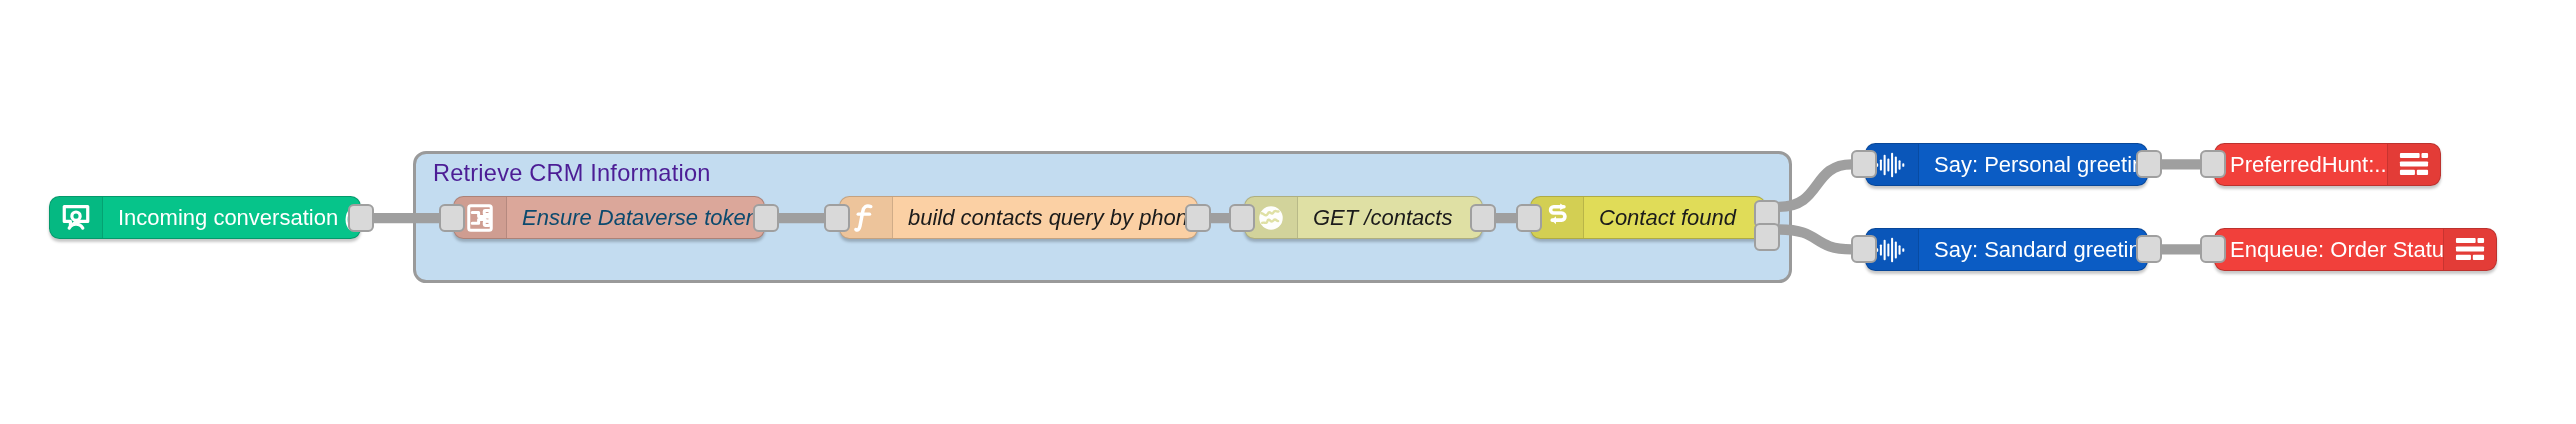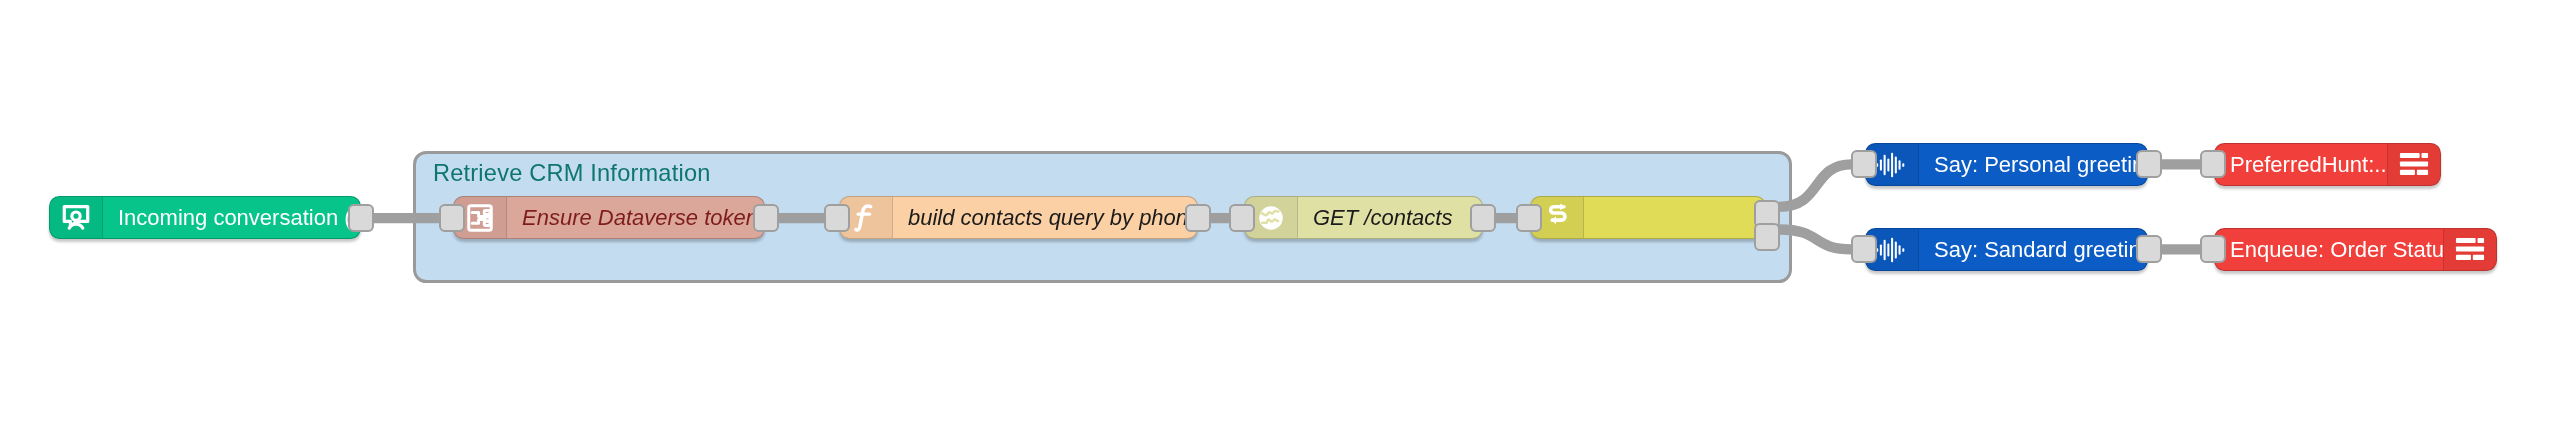--- a/index.html
+++ b/index.html
@@ -9,21 +9,21 @@
   
   .group{
     position:absolute;
     background:#c3dcf0;
     border:3.8px solid #9a9a9a;
     border-radius:13.2px;
     box-sizing:border-box;
   }
   .group-label{
     position:absolute;
-    color:#0f766e;
+    color:#4c1d95;
     font-size:23.6px;
     font-family:"Liberation Sans",sans-serif;
     white-space:nowrap;
     letter-spacing:0.2px;
   }
 
   
   #wires{position:absolute;left:0;top:0;width:2576px;height:425px;pointer-events:none;}
   .wire{fill:none;stroke:#9f9f9f;stroke-width:11;stroke-linecap:round;}
 
@@ -103,21 +103,21 @@
       <div class="node italic" style="left: 453px; top: 196px; width: 312px; height: 43px; background: rgb(219, 167, 154);">
         <div class="iconbox left">
           <svg class="ic" width="30" height="30" viewBox="0 0 24 24">
         <rect x="3" y="2.2" width="18" height="19.6" rx="1.6" stroke="#fff" fill="none" stroke-width="2.4" stroke-linecap="round" stroke-linejoin="round"></rect>
         <path d="M5.8 7.6h5.1M5.8 16.2h5.1M10.9 7.6v3.1h5.2M10.9 16.2v-3.1h5.2" stroke="#fff" fill="none" stroke-width="2.4" stroke-linecap="round" stroke-linejoin="round"></path>
         <rect x="15.4" y="5.9" width="4.6" height="3.3" rx="0.7" stroke="#fff" fill="none" stroke-width="2.4" stroke-linecap="round" stroke-linejoin="round"></rect>
         <rect x="15.4" y="11.1" width="4.6" height="3.3" rx="0.7" stroke="#fff" fill="none" stroke-width="2.4" stroke-linecap="round" stroke-linejoin="round"></rect>
         <rect x="15.4" y="14.6" width="4.6" height="3.3" rx="0.7" stroke="#fff" fill="none" stroke-width="2.4" stroke-linecap="round" stroke-linejoin="round"></rect>
       </svg>
         </div>
-        <div class="lbl" style="color: #7f1d1d;">Ensure Dataverse token</div>
+        <div class="lbl" style="color: #0c4a6e;">Ensure Dataverse token</div>
       </div>
       <div class="port" style="left: 439px; top: 204px;"></div>
       <div class="port" style="left: 753px; top: 204px;"></div>
       <div class="node italic" style="left: 839px; top: 196px; width: 359px; height: 43px; background: rgb(251, 208, 164);">
         <div class="iconbox left">
           <svg class="ic" width="32" height="32" viewBox="0 0 24 24">
         <path d="M15.6 3.4c-3.4-1.4-5.4.5-6 3.6l-2.1 11c-.5 2.6-1.6 3.4-3.1 2.7" stroke="#fff" fill="none" stroke-width="2.6" stroke-linecap="round"></path>
         <path d="M6.2 9.1h8.4" stroke="#fff" fill="none" stroke-width="2.6" stroke-linecap="round"></path>
       </svg>
         </div>
@@ -140,20 +140,21 @@
       <div class="port" style="left: 1470px; top: 204px;"></div>
       <div class="node italic" style="left: 1530px; top: 196px; width: 236px; height: 43px; background: rgb(224, 220, 88);">
         <div class="iconbox left">
           <svg class="ic" width="32" height="32" viewBox="0 0 24 24">
         <path d="M17.2 3.6 L9.6 3.6 C6.4 3.6 6.4 8.3 9.6 8.3 L15.4 8.3 C18.8 8.3 18.8 13.6 15.4 13.6 L8.4 13.6" stroke="#fff" fill="none" stroke-width="2.7" stroke-linecap="round" stroke-linejoin="round"></path>
         <path d="M14.4 1.1 L18.2 3.6 L14.4 6.1 Z" fill="#fff"></path>
         <path d="M11.2 10.6 L8.0 13.6 L11.2 16.6 Z" fill="#fff"></path>
         <path d="M9.0 17.0 L12.6 20.0 L9.0 22.9 Z" fill="#fff" opacity="0"></path>
       </svg>
         </div>
+        <div class="lbl" style="color: rgb(27, 27, 27);">Contact found</div>
       </div>
       <div class="port" style="left: 1516px; top: 204px;"></div>
       <div class="port" style="left: 1754px; top: 200px;"></div>
       <div class="port" style="left: 1754px; top: 223px;"></div>
       <div class="node lightlbl" style="left: 1865px; top: 143px; width: 283px; height: 43px; background: rgb(11, 92, 196);">
         <div class="iconbox left">
           <svg class="ic" width="34" height="28" viewBox="0 0 36 30">
         <g fill="#ffffff">
           <rect x="1" y="13" width="2.2" height="4" rx="1"></rect>
           <rect x="5" y="9" width="2.2" height="12" rx="1"></rect>

